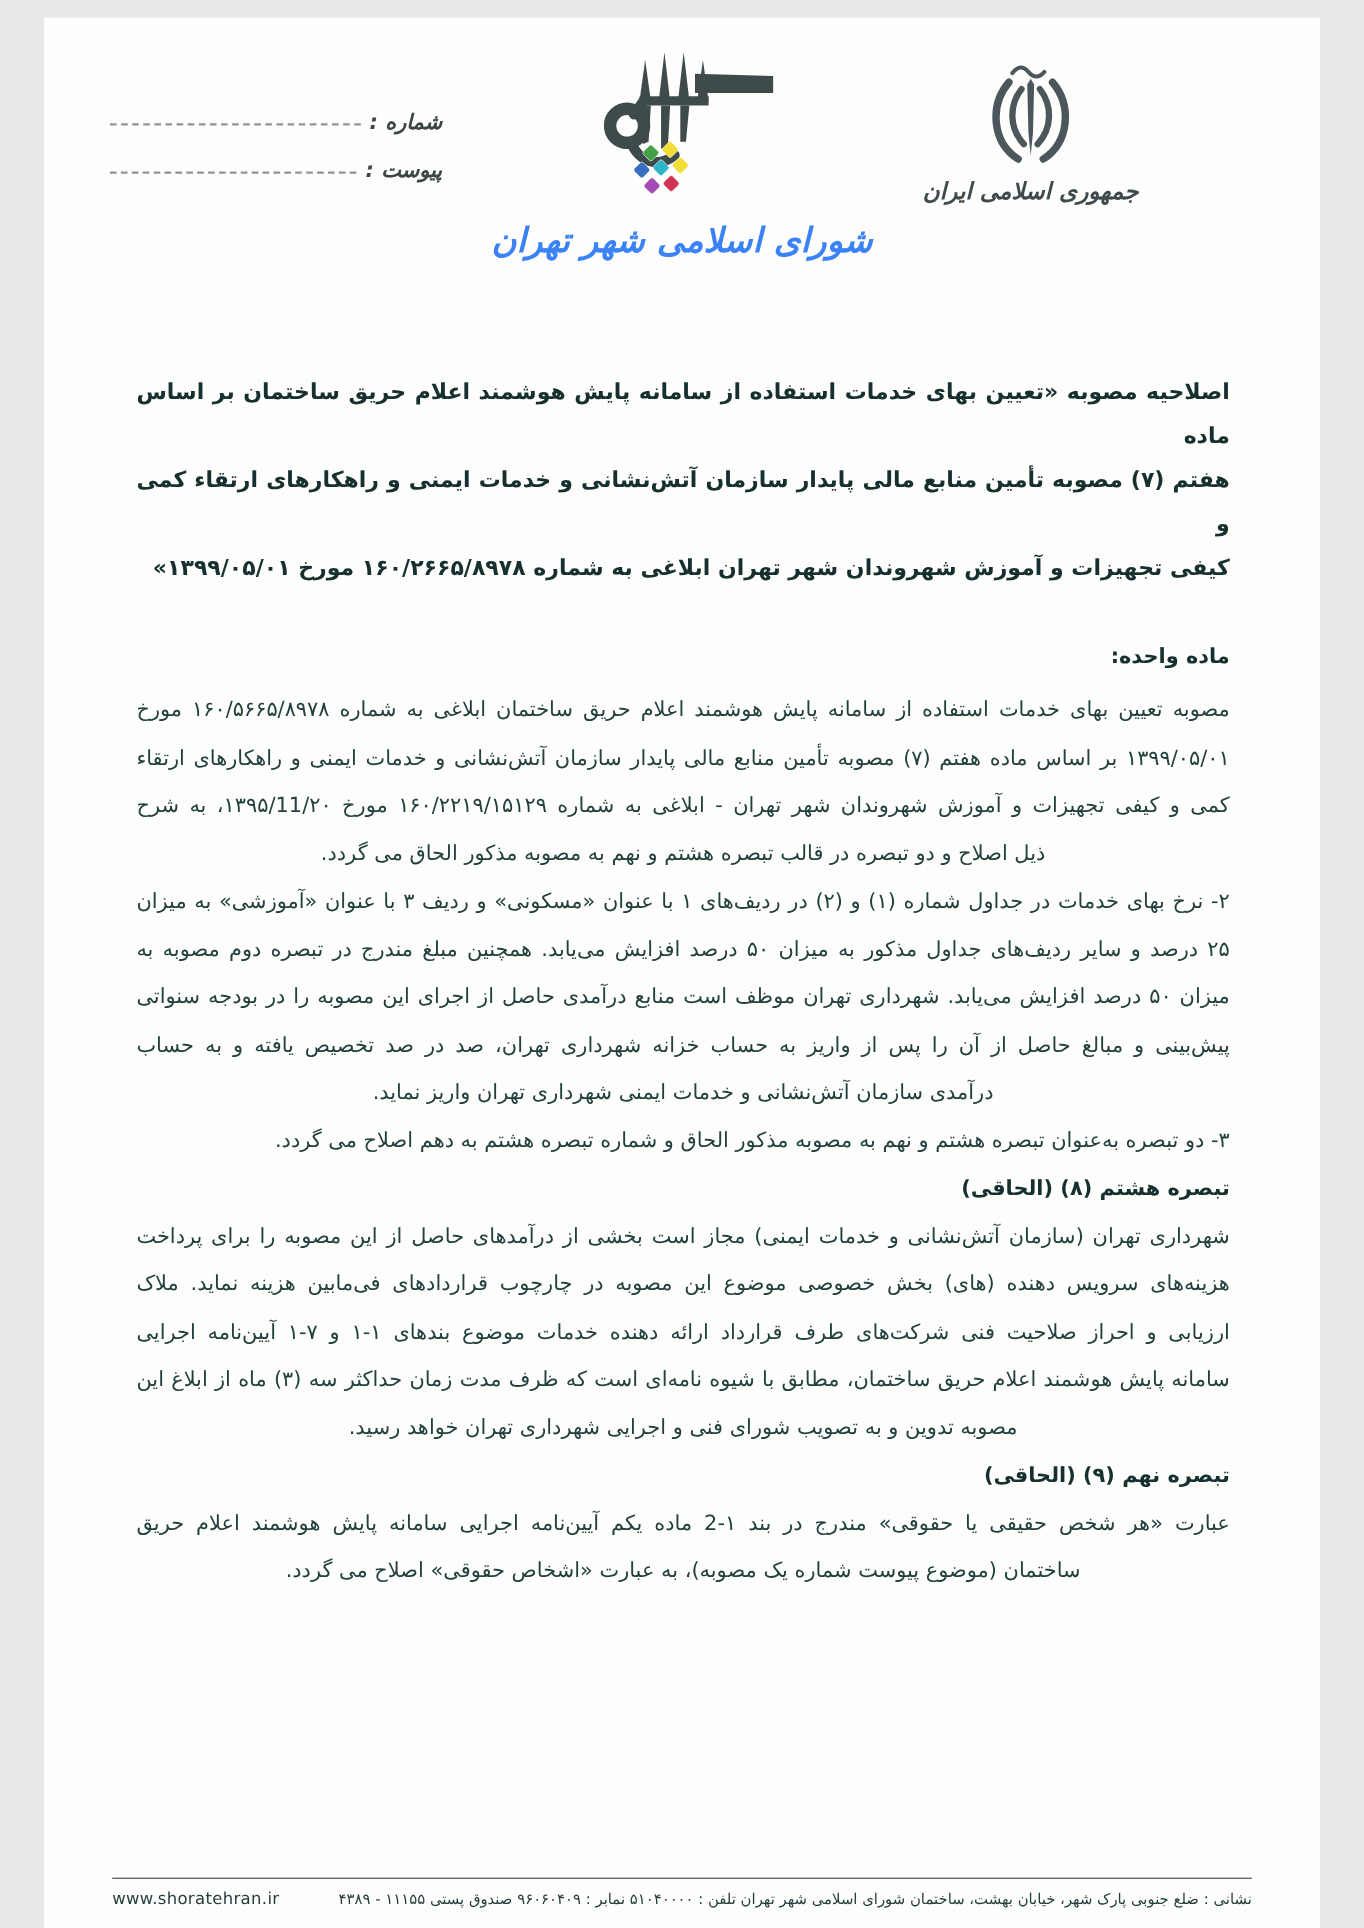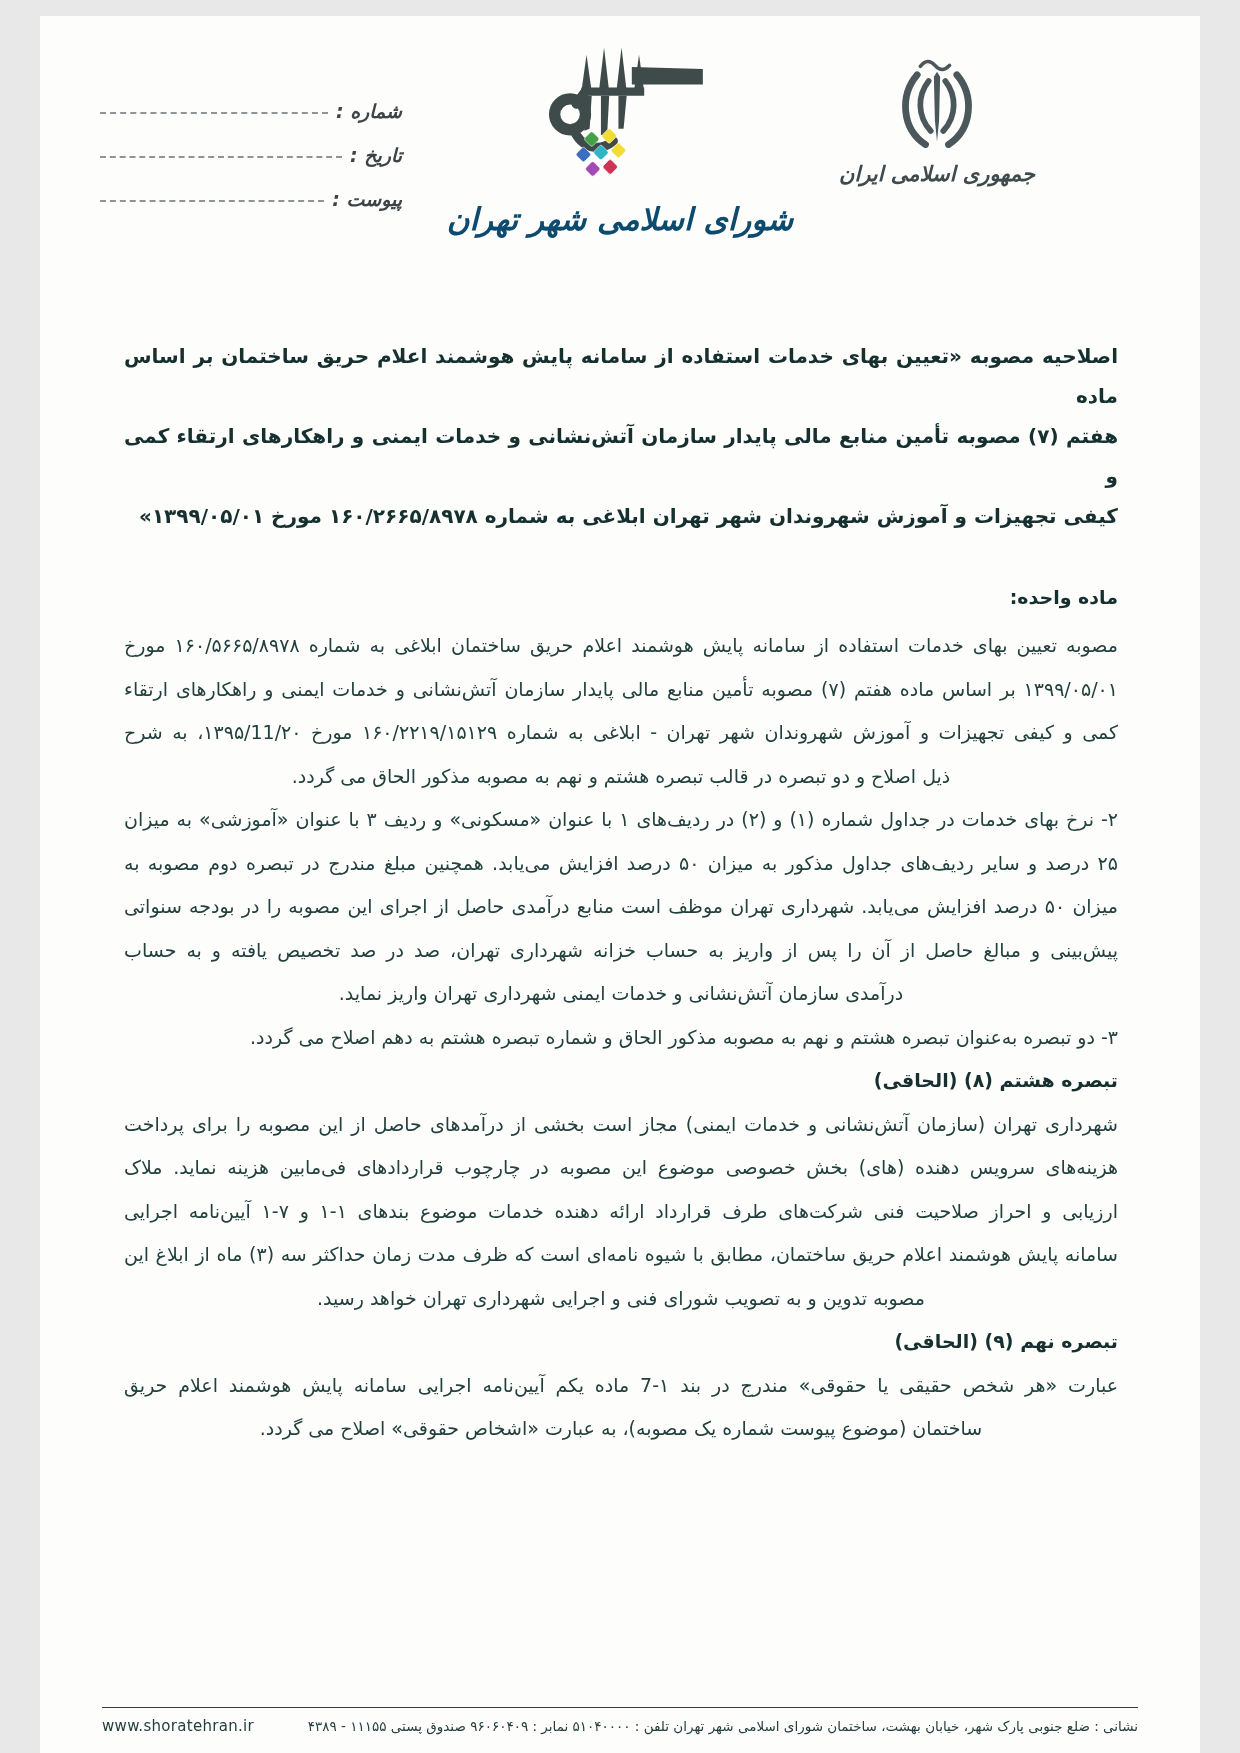--- a/index.html
+++ b/index.html
@@ -20,21 +20,21 @@
     font-size:19px;font-weight:bold;font-style:italic;
     color:#3c4446;white-space:nowrap;padding-bottom:4px;
   }
   .meta-dash{flex:1;border-bottom:2px dashed #8f9597;margin-bottom:12px;}
   .center-logo{
     position:absolute;top:26px;left:50%;transform:translateX(-50%);
     width:440px;text-align:center;
   }
   .council-name{
     font-size:31px;font-weight:bold;font-style:italic;
-    color:#0c4a6e;margin-top:4px;letter-spacing:1px;direction:rtl;
+    color:#3b82f6;margin-top:4px;letter-spacing:1px;direction:rtl;
   }
   .emblem{position:absolute;top:40px;right:138px;width:250px;text-align:center;}
   .republic-name{
     font-size:21px;font-weight:bold;font-style:italic;
     color:#3e4a4d;margin-top:6px;direction:rtl;
   }
   
   .content{direction:rtl;padding:0 82px 0 84px;}
   .doc-title{font-weight:bold;font-size:20px;line-height:40px;color:var(--title-ink,#16302f);margin-top:20px;}
   .tl{width:100%;}
@@ -57,24 +57,20 @@
 </head>
 <body>
 
 <div class="page">
 
   <div class="letterhead">
 
     <div class="meta">
       <div class="meta-row">
         <span class="meta-label">شماره :</span>
-        <span class="meta-dash"></span>
-      </div>
-      <div class="meta-row">
-        <span class="meta-label">تاریخ :</span>
         <span class="meta-dash"></span>
       </div>
       <div class="meta-row">
         <span class="meta-label">پیوست :</span>
         <span class="meta-dash"></span>
       </div>
     </div>
 
     <div class="center-logo">
       <svg width="175" height="155" viewBox="0 0 170 150" aria-hidden="true">
@@ -139,21 +135,21 @@
         <div class="bline j">پیش‌بینی و مبالغ حاصل از آن را پس از واریز به حساب خزانه شهرداری تهران، صد در صد تخصیص یافته و به حساب</div>
         <div class="bline c">درآمدی سازمان آتش‌نشانی و خدمات ایمنی شهرداری تهران واریز نماید.</div>
         <div class="bline r">۳- دو تبصره به‌عنوان تبصره هشتم و نهم به مصوبه مذکور الحاق و شماره تبصره هشتم به دهم اصلاح می گردد.</div>
         <div class="bline h">تبصره هشتم (۸) (الحاقی)</div>
         <div class="bline j">شهرداری تهران (سازمان آتش‌نشانی و خدمات ایمنی) مجاز است بخشی از درآمدهای حاصل از این مصوبه را برای پرداخت</div>
         <div class="bline j">هزینه‌های سرویس دهنده (های) بخش خصوصی موضوع این مصوبه در چارچوب قراردادهای فی‌مابین هزینه نماید. ملاک</div>
         <div class="bline j">ارزیابی و احراز صلاحیت فنی شرکت‌های طرف قرارداد ارائه دهنده خدمات موضوع بندهای ۱-۱ و ۷-۱ آیین‌نامه اجرایی</div>
         <div class="bline j">سامانه پایش هوشمند اعلام حریق ساختمان، مطابق با شیوه نامه‌ای است که ظرف مدت زمان حداکثر سه (۳) ماه از ابلاغ این</div>
         <div class="bline c">مصوبه تدوین و به تصویب شورای فنی و اجرایی شهرداری تهران خواهد رسید.</div>
         <div class="bline h">تبصره نهم (۹) (الحاقی)</div>
-        <div class="bline j">عبارت «هر شخص حقیقی یا حقوقی» مندرج در بند ۱-7 ماده یکم آیین‌نامه اجرایی سامانه پایش هوشمند اعلام حریق</div>
+        <div class="bline j">عبارت «هر شخص حقیقی یا حقوقی» مندرج در بند ۱-2 ماده یکم آیین‌نامه اجرایی سامانه پایش هوشمند اعلام حریق</div>
         <div class="bline c">ساختمان (موضوع پیوست شماره یک مصوبه)، به عبارت «اشخاص حقوقی» اصلاح می گردد.</div>
       </div>
   </div>
 
   <div class="footer">
     <span class="address">نشانی : ضلع جنوبی پارک شهر، خیابان بهشت، ساختمان شورای اسلامی شهر تهران   تلفن : ۵۱۰۴۰۰۰۰ نمابر : ۹۶۰۶۰۴۰۹ صندوق پستی ۱۱۱۵۵ - ۴۳۸۹</span>
     <span class="site">www.shoratehran.ir</span>
   </div>
 
 </div>

